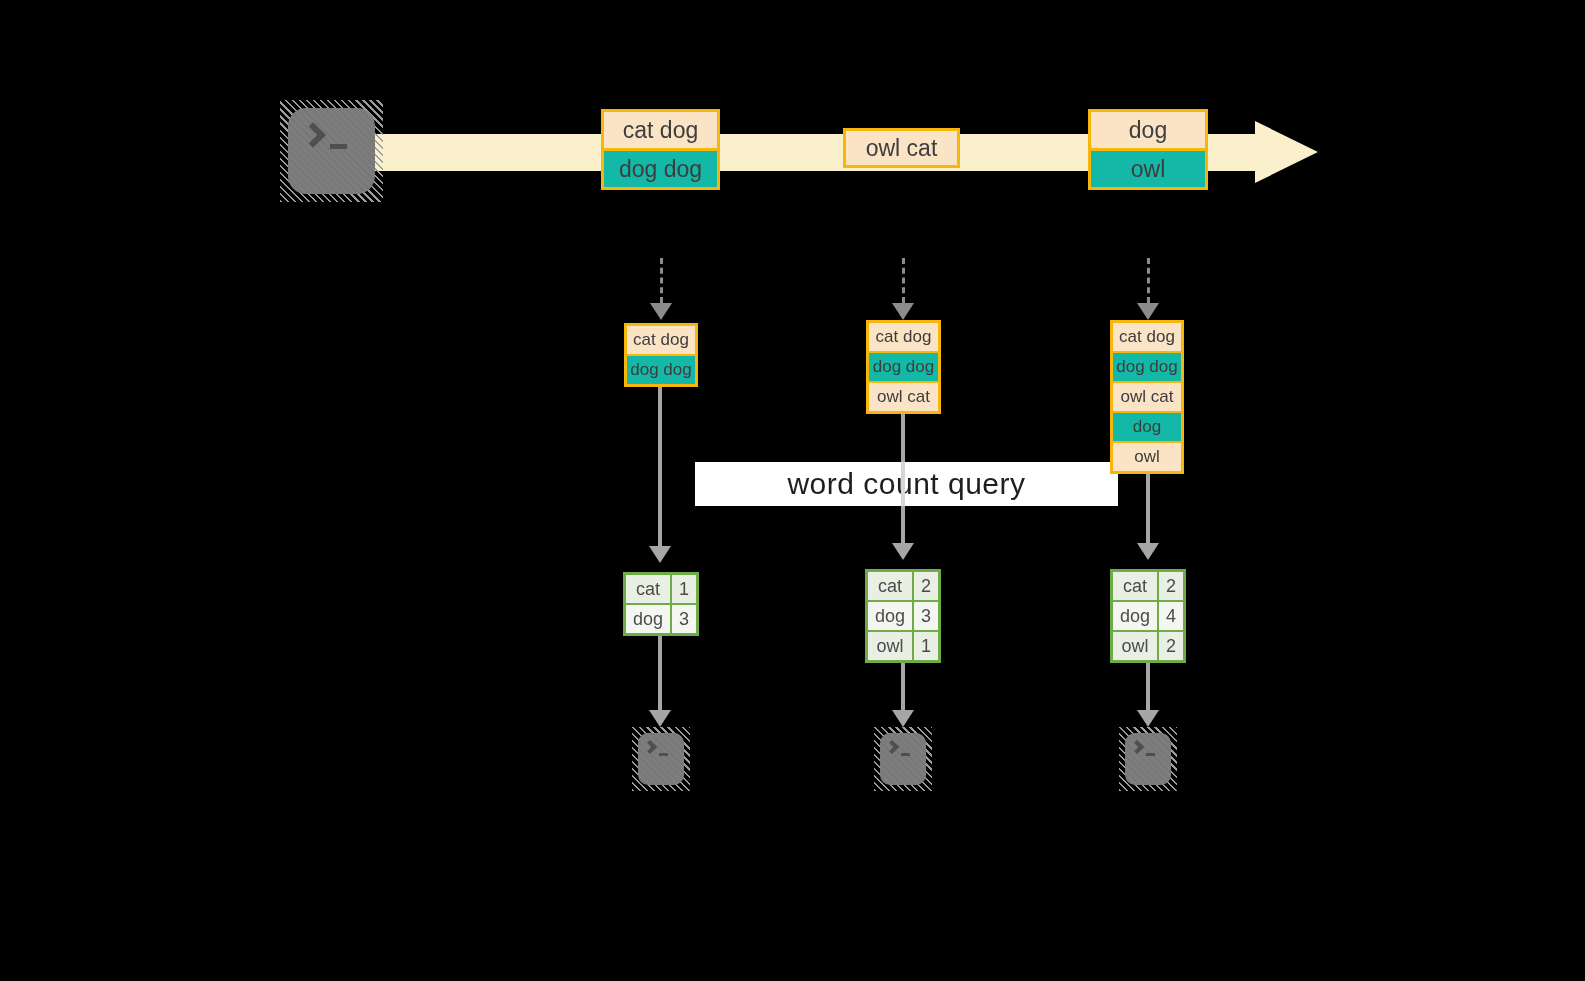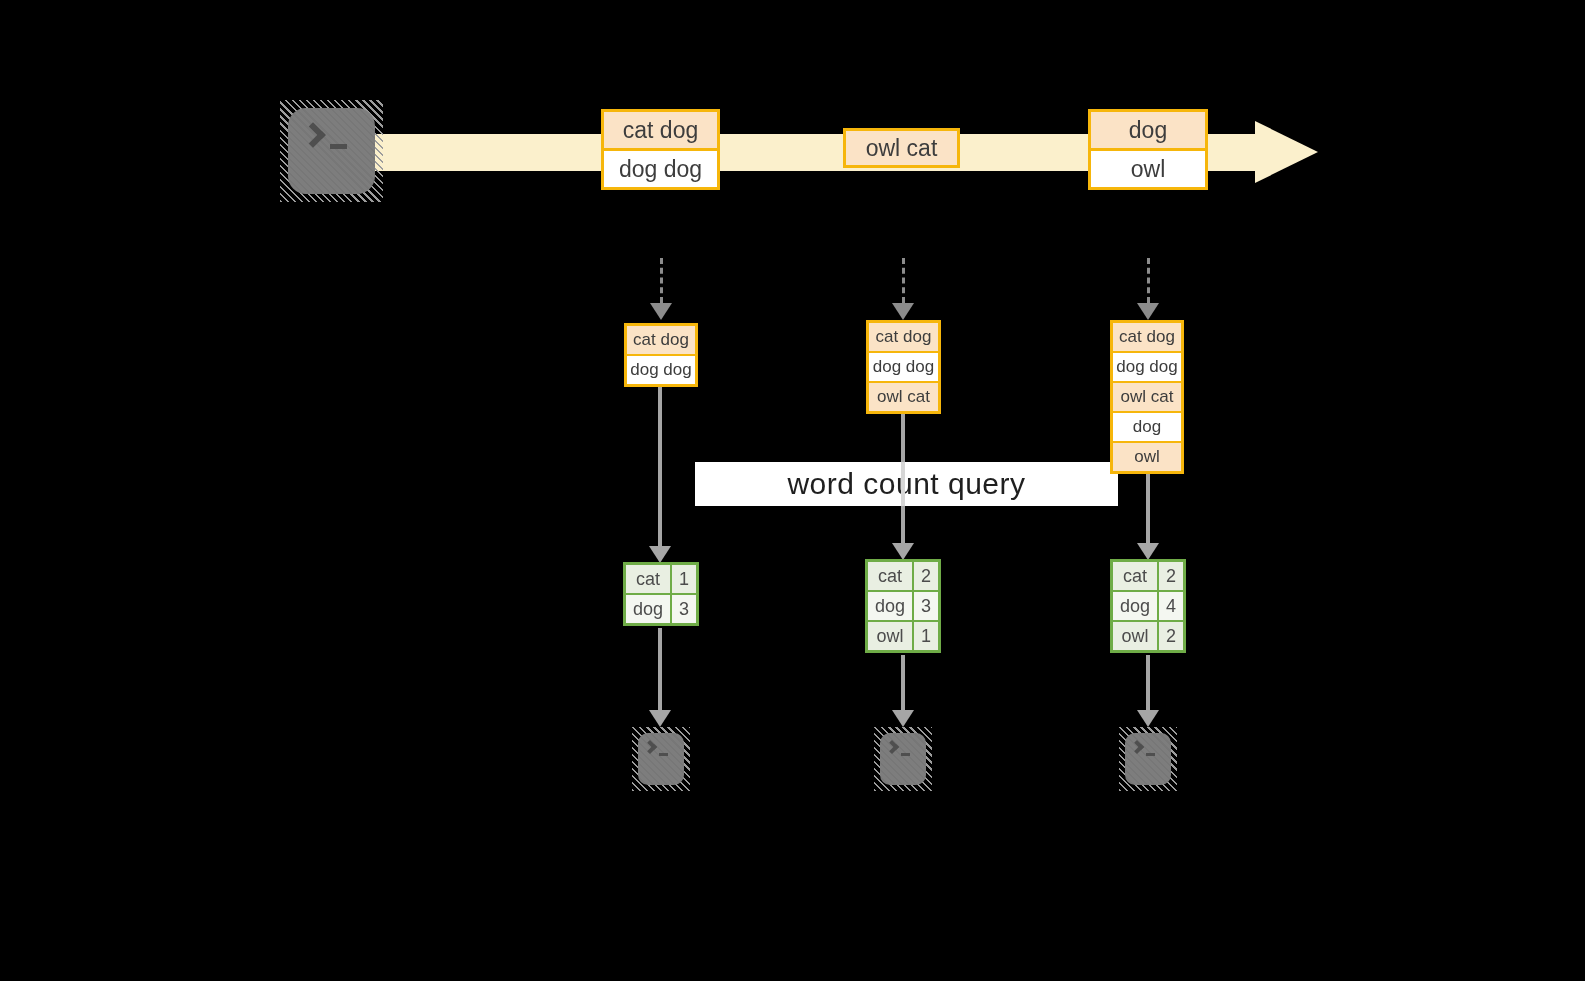--- a/index.html
+++ b/index.html
@@ -28,29 +28,29 @@
   .band{position:absolute;left:373px;top:134px;width:882px;height:37px;background:#FBF0CC;}
   .band-head{
     position:absolute;left:1255px;top:121px;width:0;height:0;
     border-left:63px solid #FBF0CC;border-top:31px solid transparent;border-bottom:31px solid transparent;
   }
   
   .gold-box{position:absolute;box-sizing:border-box;border:3px solid #F6B60B;display:flex;flex-direction:column;z-index:2;}
   .gold-box .row{display:flex;align-items:center;justify-content:center;color:#3d3d3d;}
   .gold-box .row + .row{border-top:2px solid #F6B60B;}
   .fill-a{background:#FBE3C6;}
-  .fill-b{background:#ffffff;}
+  .fill-b{background:#14b8a6;}
   .stream-box .row{height:36px;font-size:23px;}
   .stream-box .row + .row{border-top:3px solid #F6B60B;}
   .stack .row{height:28px;font-size:17px;}
   
   .gtable{
     position:absolute;box-sizing:border-box;z-index:2;
     border:3px solid #6FAC47;background:#6FAC47;
-    display:grid;grid-template-columns:44px 24px;gap:2px;
+    display:grid;grid-template-columns:44px 24px;gap:2px;margin-top:10px;
   }
   .gtable .cell{height:28px;display:flex;align-items:center;justify-content:center;font-size:18px;color:#4c4c4c;}
   .gr-a{background:#E9EFE2;}
   .gr-b{background:#F4F7F1;}
   
   .varrow{position:absolute;display:flex;flex-direction:column;align-items:center;width:22px;z-index:1;}
   .varrow .shaft{width:4px;background:#A6A6A6;flex:1;}
   .varrow .head{width:0;height:0;border-left:11px solid transparent;border-right:11px solid transparent;border-top:17px solid #A6A6A6;}
   .varrow.dashed .shaft{width:0;background:none;border-left:3px dashed #8c8c8c;}
   .varrow.dashed .head{border-top-color:#8c8c8c;}

